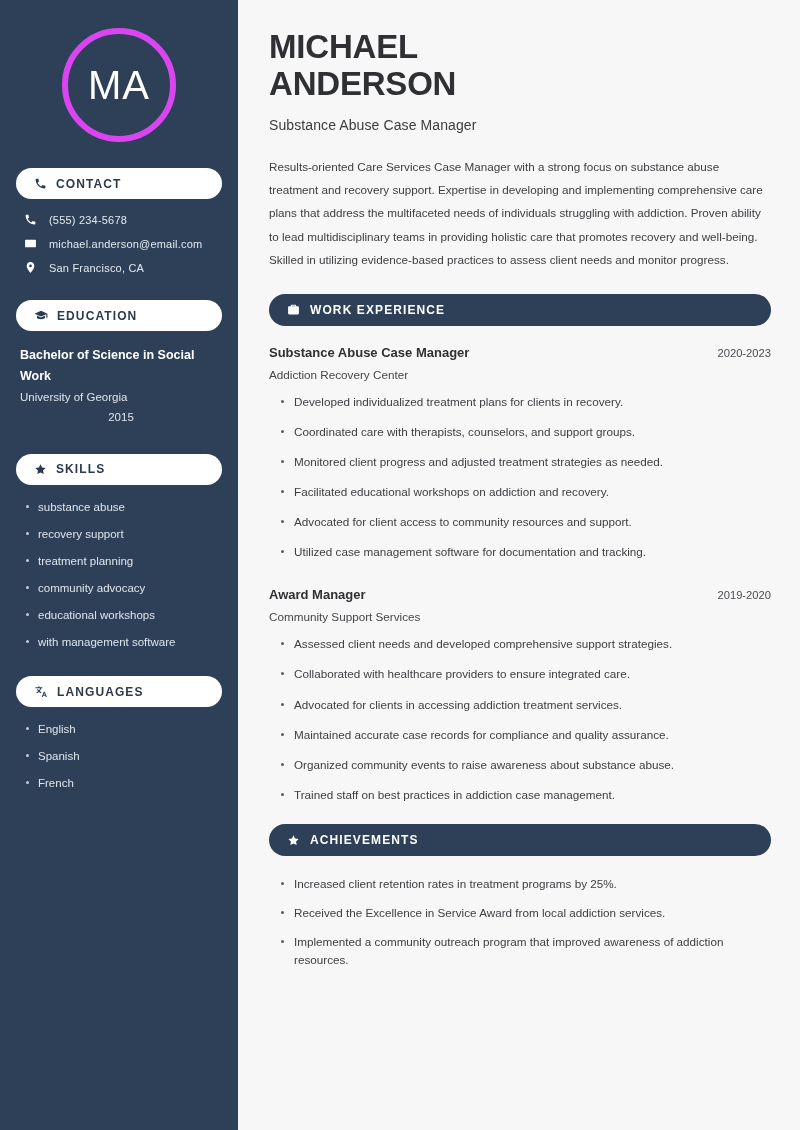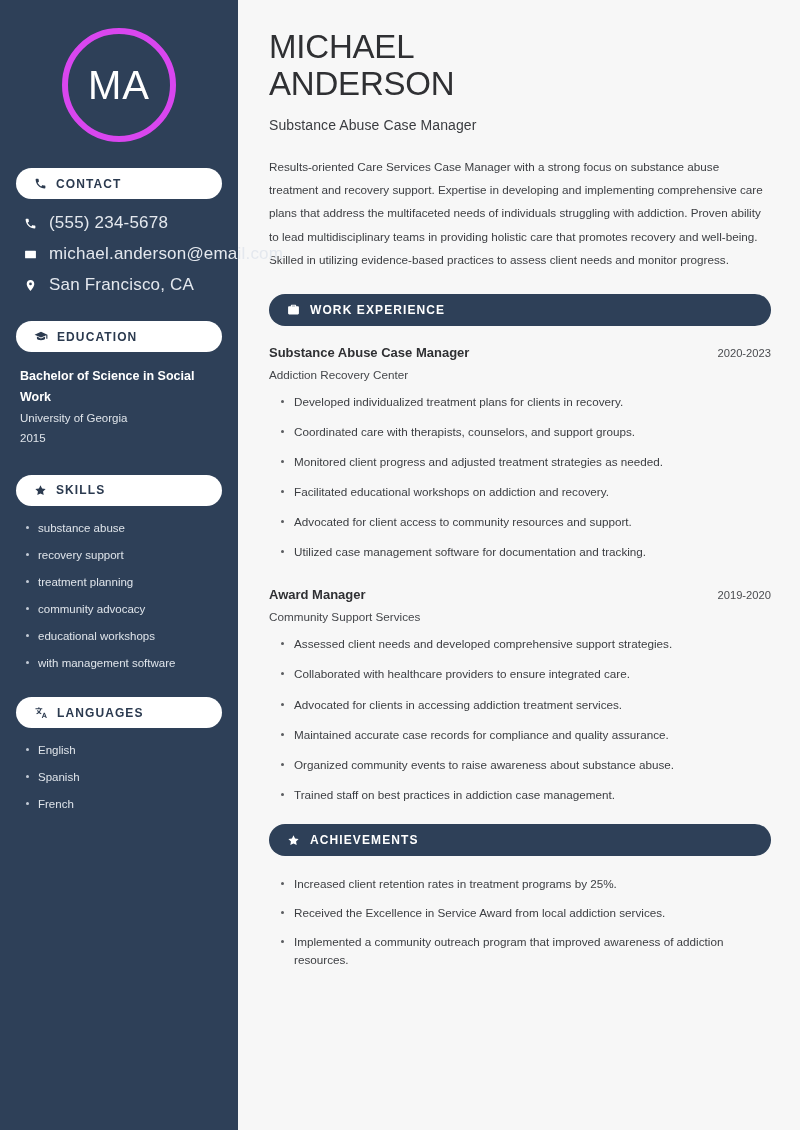--- a/index.html
+++ b/index.html
@@ -73,21 +73,21 @@
   .contact-list { margin-bottom: 26px; padding-left: 4px; }
   .contact-row {
     display: flex;
     align-items: center;
     gap: 12px;
     margin-bottom: 11px;
     padding-left: 4px;
   }
   .contact-row .ctext {
     color: #e4e8ee;
-    font-size: 17px;
+    font-size: 11px;
     letter-spacing: 0.2px;
   }
   .contact-row svg { display: block; flex: 0 0 auto; }
 
   .edu-block { padding-left: 4px; margin-bottom: 26px; }
   .edu-degree {
     color: #ffffff;
     font-size: 12.5px;
     font-weight: 700;
     line-height: 1.65;
@@ -95,20 +95,21 @@
   }
   .edu-school {
     color: #dfe4ea;
     font-size: 11.5px;
     line-height: 1.75;
   }
   .edu-year {
     color: #dfe4ea;
     font-size: 11.5px;
     line-height: 1.75;
+    text-align: center;
   }
 
   .side-list { list-style: none; padding-left: 8px; margin-bottom: 26px; }
   .side-list li {
     color: #dfe4ea;
     font-size: 11.5px;
     line-height: 1.4;
     margin-bottom: 11px;
     position: relative;
     padding-left: 14px;
@@ -127,21 +128,21 @@
   
   .main {
     flex: 1;
     padding: 28px 29px 0 31px;
     background: #f7f7f7;
   }
 
   .name {
     color: #2f3033;
     font-size: 33px;
-    font-weight: 400;
+    font-weight: 700;
     line-height: 1.13;
     letter-spacing: -0.2px;
   }
   .job-title {
     color: #3a3c40;
     font-size: 14px;
     margin-top: 14px;
     letter-spacing: 0.1px;
   }
 

